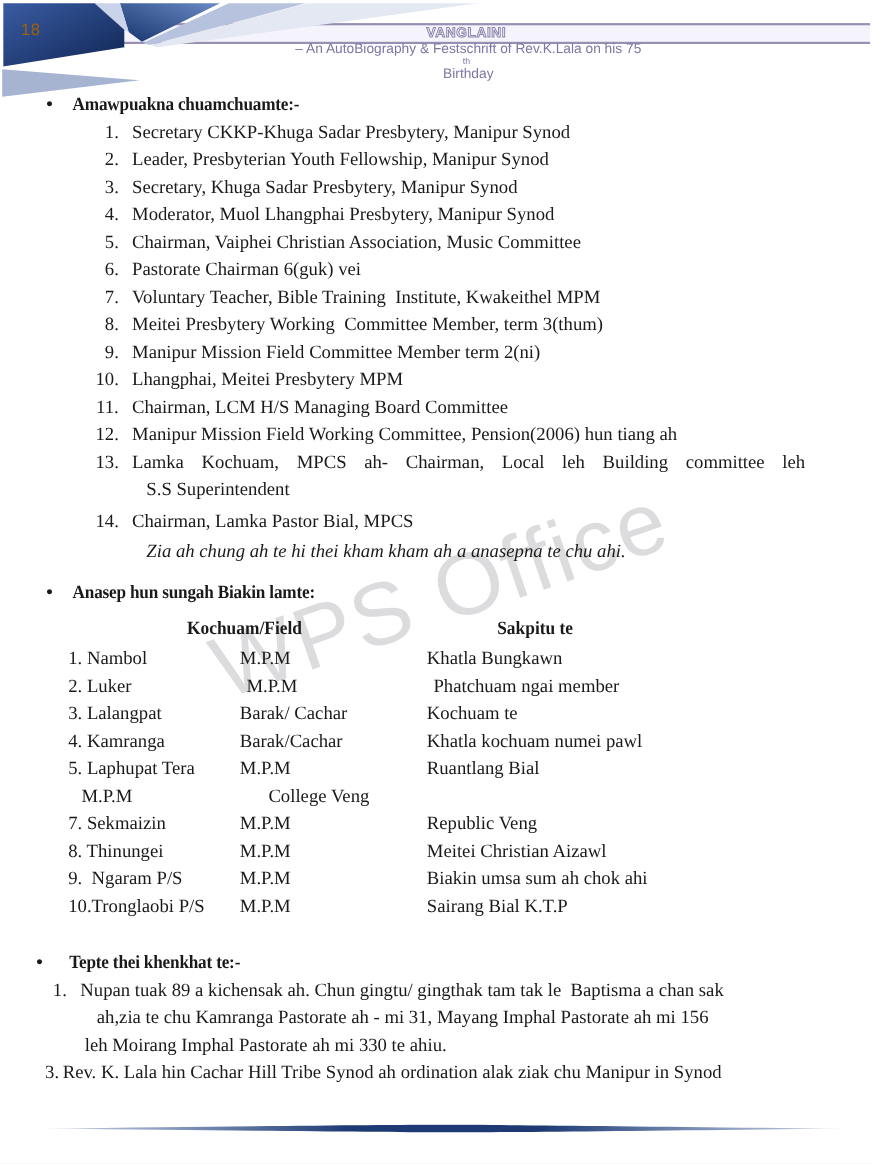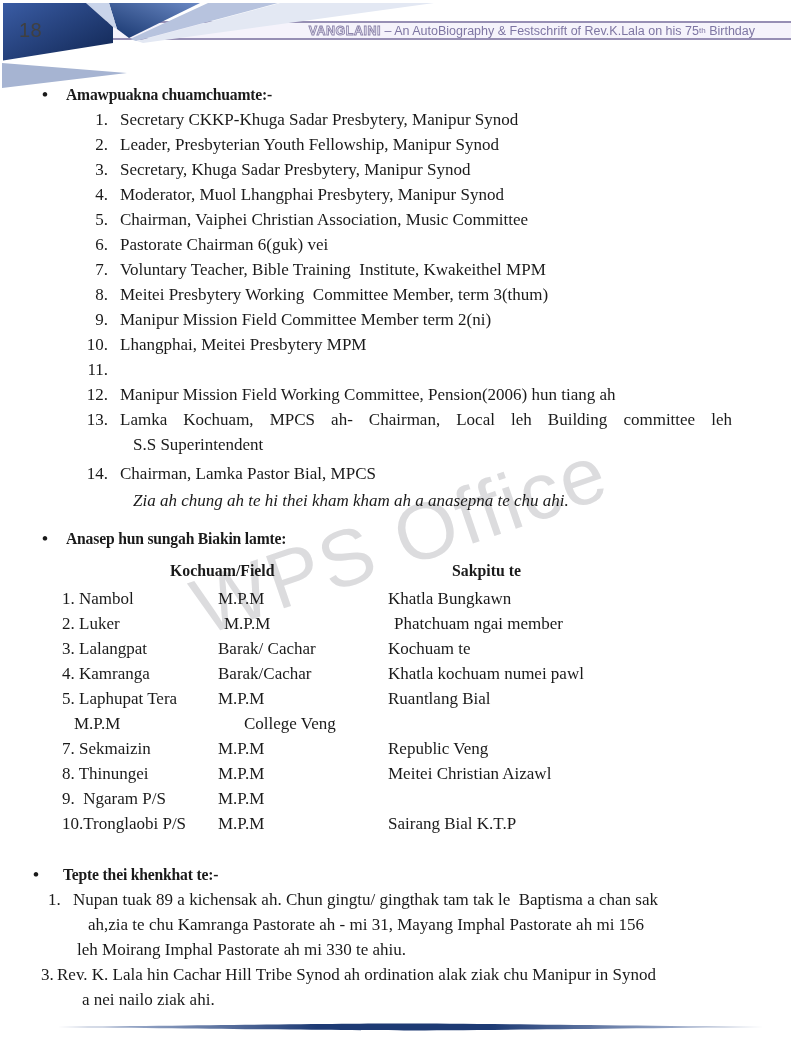--- a/index.html
+++ b/index.html
@@ -10,28 +10,28 @@
   .wm{position:absolute;left:160px;top:440px;width:480px;height:200px;z-index:0;
       display:flex;align-items:center;justify-content:center;
       transform:rotate(-19deg);
       font-family:"Liberation Sans",sans-serif;font-size:80px;font-weight:400;
       color:#c7c7ca;opacity:.62;letter-spacing:2px;white-space:nowrap;}
 
   
   .hdr-band{position:absolute;left:93px;right:3px;top:21px;height:15px;z-index:2;
       background:rgba(243,241,250,.85);
       border-top:2px solid #978fb4;border-bottom:2px solid #978fb4;
-      display:flex;align-items:center;justify-content:flex-end;padding-right:36px;
-      font-family:"Liberation Sans",sans-serif;font-size:12.5px;color:#7e76a3;}
+      display:flex;align-items:center;padding-right:36px;
+      font-family:"Liberation Sans",sans-serif;font-size:12.5px;color:#7e76a3;flex-direction:column;}
   .hdr-band span{white-space:pre;}
   .v-outline{color:transparent;-webkit-text-stroke:0.9px #8e86ac;font-weight:bold;letter-spacing:.5px;}
   .hdr-band sup{font-size:8px;}
   .corner{position:absolute;left:0;top:0;z-index:3;}
-  .pageno{position:absolute;left:19px;top:19px;z-index:4;color:#404040;
-      font-family:"Liberation Sans",sans-serif;font-size:20px;letter-spacing:.5px;}
+  .pageno{position:absolute;left:19px;top:19px;z-index:4;color:#a16207;
+      font-family:"Liberation Sans",sans-serif;font-size:15px;letter-spacing:.5px;}
 
   
   .content{position:relative;z-index:2;padding-top:82px;font-size:17px;line-height:25px;}
   .b-head{display:flex;margin-left:42px;font-weight:bold;}
   .b-head .dot{width:24px;flex:none;}
   .b-head h2{margin:0;font-size:17px;font-weight:bold;display:inline-block;
       transform:scaleX(.92);transform-origin:left center;letter-spacing:-.2px;white-space:pre;}
 
   .nlist{margin:0;padding:0;list-style:none;}
   .nlist li{display:flex;}
@@ -148,20 +148,21 @@
         <li>
             <span class="n">9.</span>
             <span class="t">Manipur Mission Field Committee Member term 2(ni)</span>
           </li>
         <li>
             <span class="n">10.</span>
             <span class="t">Lhangphai, Meitei Presbytery MPM</span>
           </li>
         <li>
             <span class="n">11.</span>
+            <span class="t">Chairman, LCM H/S Managing Board Committee</span>
           </li>
         <li>
             <span class="n">12.</span>
             <span class="t">Manipur Mission Field Working Committee, Pension(2006) hun tiang ah</span>
           </li>
         <li>
             <span class="n">13.</span>
           <div class="t13">
             <div class="j1">Lamka Kochuam, MPCS ah- Chairman, Local leh Building committee leh</div>
             <div class="j2">S.S Superintendent</div>
@@ -220,20 +221,21 @@
             <span class="c3">Republic Veng</span>
           </div>
         <div class="trow">
             <span class="c1">8. Thinungei</span>
             <span class="c2">M.P.M</span>
             <span class="c3">Meitei Christian Aizawl</span>
           </div>
         <div class="trow">
             <span class="c1">9.  Ngaram P/S</span>
             <span class="c2">M.P.M</span>
+            <span class="c3">Biakin umsa sum ah chok ahi</span>
           </div>
         <div class="trow">
             <span class="c1">10.Tronglaobi P/S</span>
             <span class="c2">M.P.M</span>
             <span class="c3">Sairang Bial K.T.P</span>
           </div>
       </div>
     </section>
 
     <section class="sec3">
@@ -246,21 +248,20 @@
         <div class="plines">
           <div class="pl1">Nupan tuak 89 a kichensak ah. Chun gingtu/ gingthak tam tak le  Baptisma a chan sak</div>
           <div class="pl2">ah,zia te chu Kamranga Pastorate ah - mi 31, Mayang Imphal Pastorate ah mi 156</div>
           <div class="pl3">leh Moirang Imphal Pastorate ah mi 330 te ahiu.</div>
         </div>
       </div>
       <div class="para p3">
         <span class="pn">3.</span>
         <div class="plines">
           <div class="pl1">Rev. K. Lala hin Cachar Hill Tribe Synod ah ordination alak ziak chu Manipur in Synod</div>
-          <div class="pl2">a nei nailo ziak ahi.</div>
         </div>
       </div>
     </section>
   </div>
 
   <div class="footer-lens">
     <svg width="100%" height="100%" viewBox="0 0 724 8" preserveAspectRatio="none">
       <defs>
         <linearGradient id="gl" x1="0" y1="0" x2="1" y2="0">
           <stop offset="0" stop-color="#c9cfdd"></stop>

